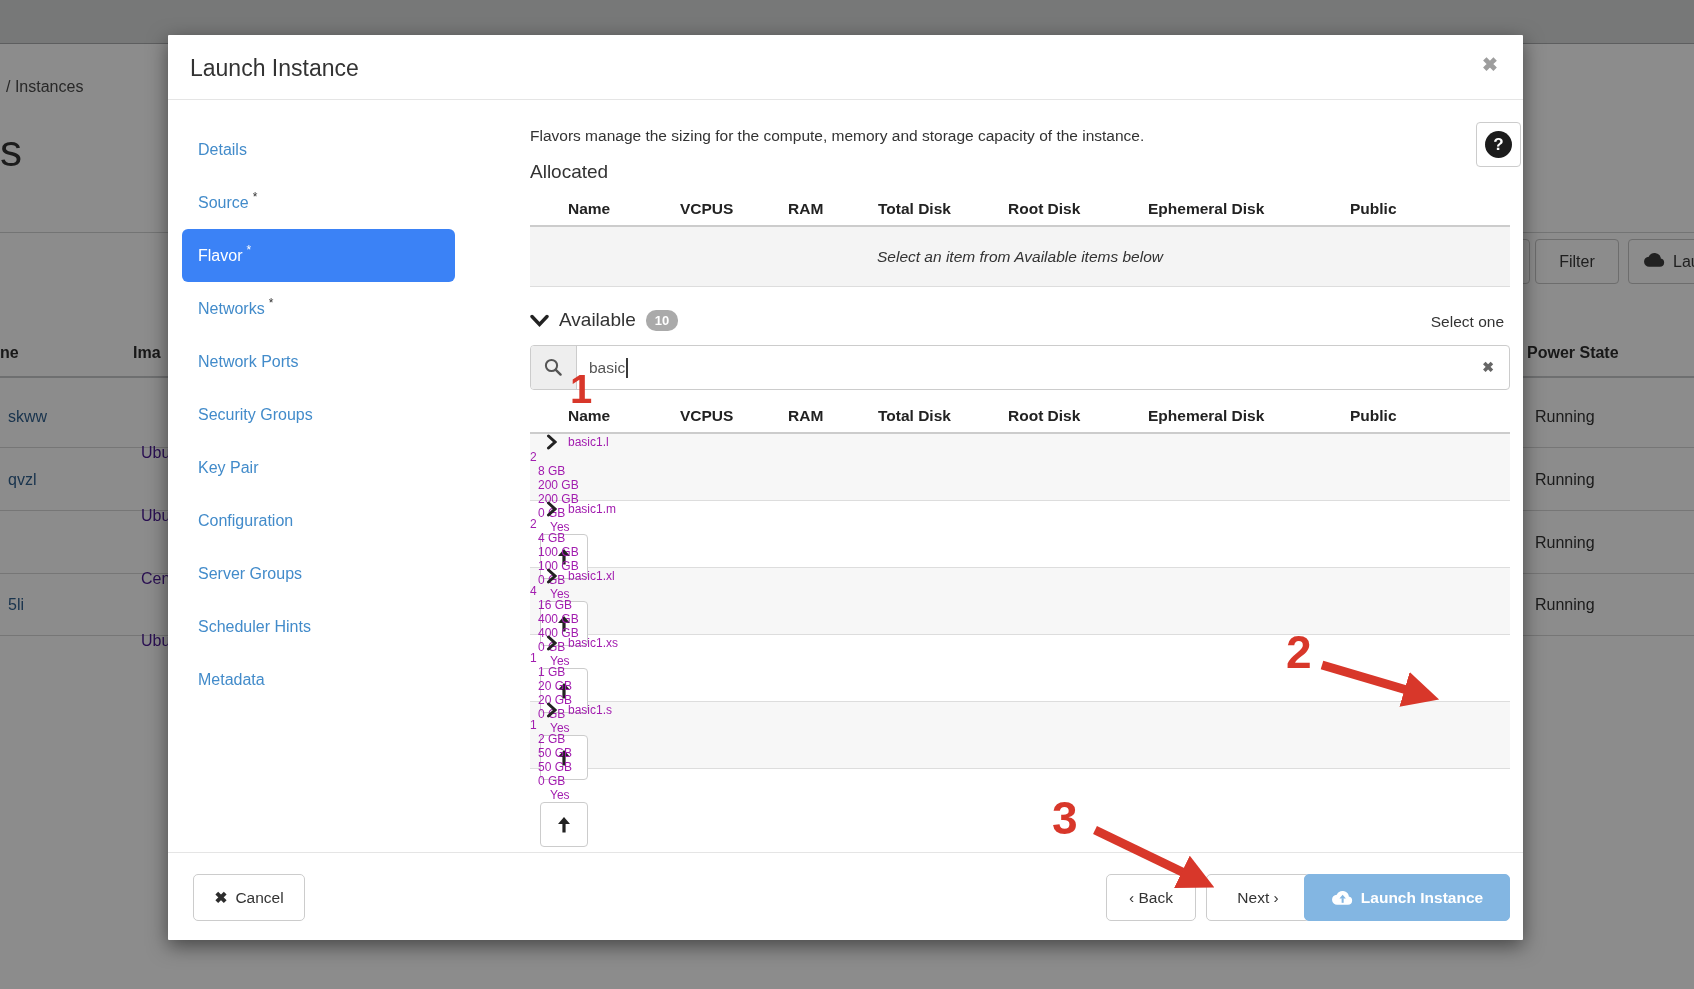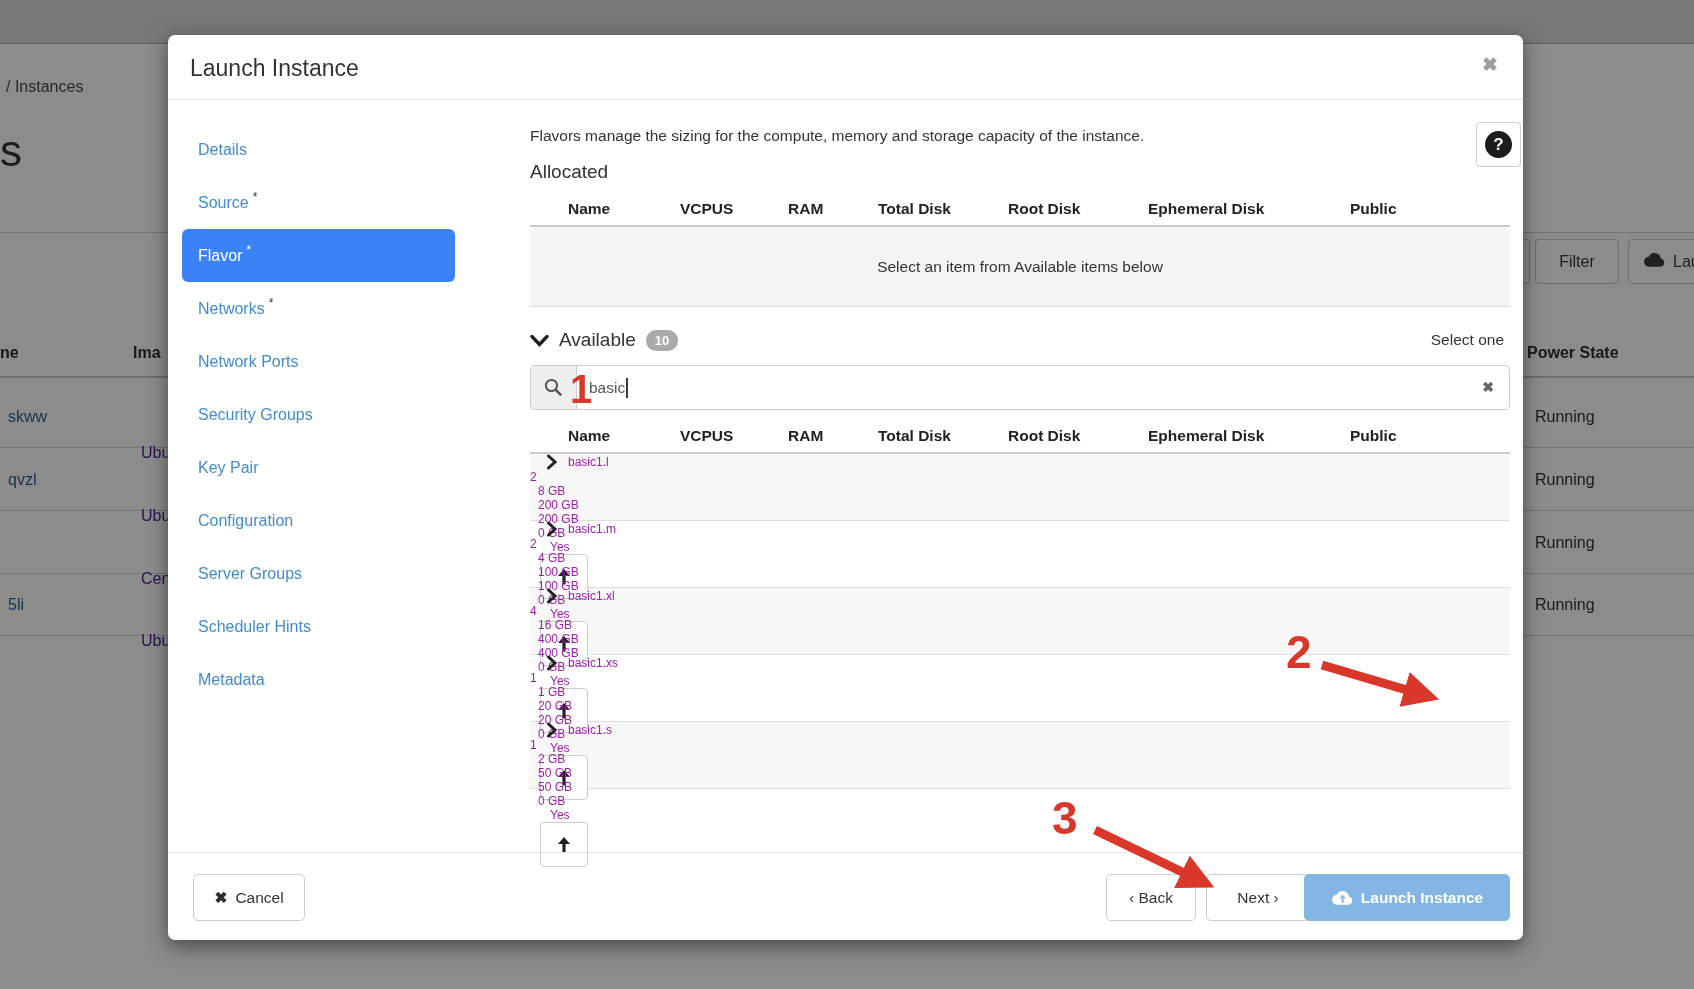--- a/index.html
+++ b/index.html
@@ -29,21 +29,21 @@
   .bg-name { left:0; color:#31618f; }
   .bg-image { left:133px; color:#4c1d95;margin-top:36px; }
   .bg-power { left:1527px; color:#333; }
   .cloud { display:inline-block; }
 
   
   .overlay { position:absolute; inset:0; background:rgba(0,0,0,0.45); z-index:5; }
 
   
   .modal { position:absolute; left:168px; top:35px; width:1355px; height:905px;
-           background:#fff; border-radius:7px; z-index:10;
+           background:#fff; border-radius:1px; z-index:10;
            box-shadow:0 6px 20px rgba(0,0,0,0.5); }
   .modal-header { position:relative; height:65px; border-bottom:1px solid #e5e5e5; }
   .modal-title { position:absolute; left:22px; top:20px; font-size:23px; color:#333; }
   .modal-close { position:absolute; right:25px; top:18px; font-size:19px; font-weight:bold;
                  color:#9d9d9d; cursor:pointer; }
 
   
   .wizard-nav { position:absolute; left:14px; top:88px; width:273px; }
   .nav-item { height:53px; display:flex; align-items:center; padding-left:16px;
               color:#428bca; font-size:16px; border-radius:6px; cursor:pointer; }
@@ -62,25 +62,25 @@
   .section-heading { font-size:19px; color:#333; margin-top:16px; }
 
   .grid-head, .grid-row { display:grid; }
   .grid7 { grid-template-columns:150px 100px 90px 130px 140px 190px 180px; }
   .grid8 { grid-template-columns:150px 100px 90px 130px 140px 190px 85px 95px; }
   .grid-head { height:34px; align-items:center; border-bottom:2px solid #ccc; margin-top:10px; }
   .grid-head .h { font-weight:bold; font-size:15.5px; color:#222; padding-left:8px; }
   .grid-head .h.name { padding-left:38px; }
   .grid-head .h.vcpus { padding-left:0; }
   .grid-head .h.public { padding-left:20px; }
-  .empty-row { height:80px; background:#f4f4f4; border-bottom:1px solid #ddd;
+  .empty-row { height:60px; background:#f4f4f4; border-bottom:1px solid #ddd;
                display:flex; align-items:center; justify-content:center;
-               font-size:15.5px; color:#333; }
-
-  .available-bar { margin-top:22px; display:flex; align-items:center; }
+               font-style:italic; font-size:15.5px; color:#333; }
+
+  .available-bar { margin-top:22px; display:flex; align-items:flex-end; }
   .available-bar .left { display:flex; align-items:center; gap:10px; }
   .avail-heading { font-size:19px; color:#333; }
   .count-badge { background:#aaa; color:#fff; font-size:13px; font-weight:bold;
                  border-radius:10px; padding:3px 9px; }
   .select-hint { margin-left:auto; font-size:15.5px; color:#333; padding-right:6px; }
 
   .searchbox { margin-top:14px; height:45px; display:flex; border:1px solid #ccc;
                border-radius:4px; overflow:hidden; position:relative; background:#fff; }
   .search-addon { width:46px; background:#eee; border-right:1px solid #ccc;
                   display:flex; align-items:center; justify-content:center; }

